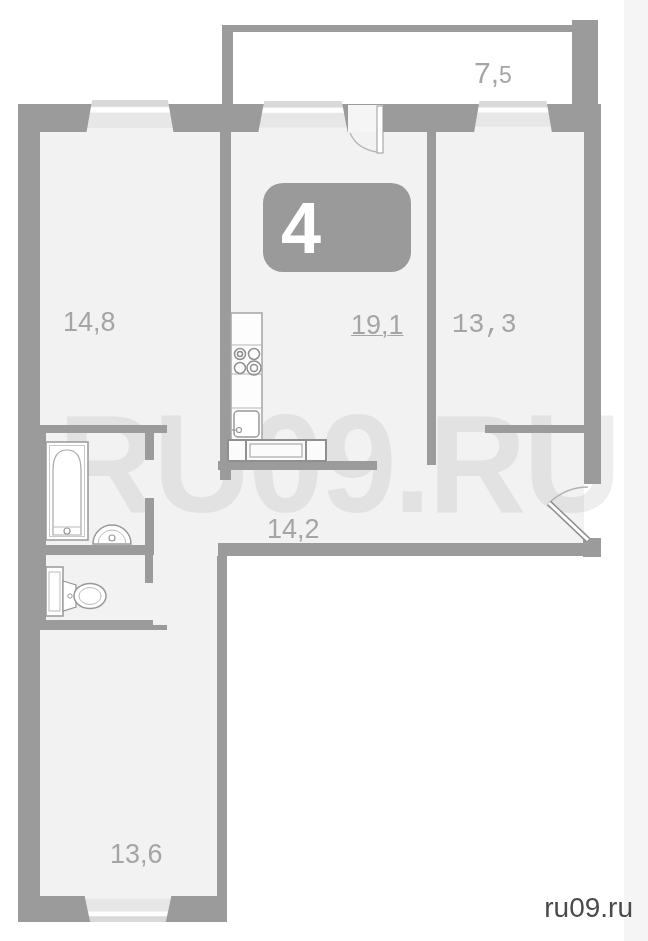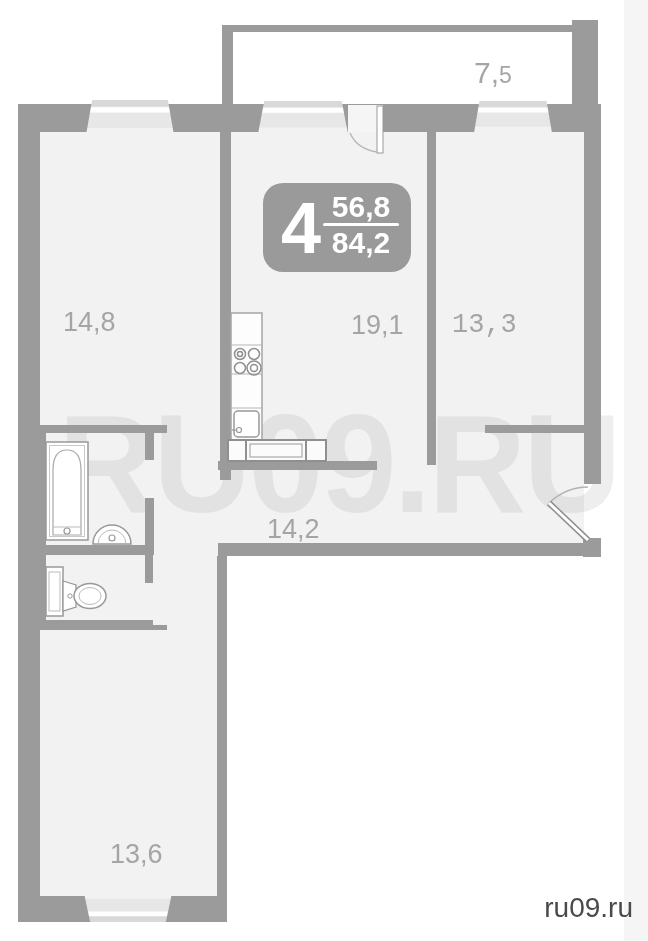--- a/index.html
+++ b/index.html
@@ -160,37 +160,32 @@
       <line x1="588" y1="540" x2="549" y2="503" stroke="#ffffff" stroke-width="3"></line>
     </g>
   </svg>
 
   <div class="area-label small" style="left:427px;top:58px;margin-left:47px;">
     <span class="main">7,</span><span class="sub">5</span>
   </div>
   <div class="area-label" style="left:63px;top:309px;">
     <span class="main">14,</span><span class="sub">8</span>
   </div>
-  <div class="area-label" style="left:351px;top:312px;">
+  <div class="area-label" style="left:351px;top:312px;text-decoration:underline;">
     <span class="main">19,</span><span class="sub">1</span>
   </div>
   <div class="area-label" style="left:452px;top:312px;font-family:Liberation Mono, monospace;">
     <span class="main">13,</span><span class="sub">3</span>
   </div>
   <div class="area-label" style="left:267px;top:488px;margin-top:28px;">
     <span class="main">14,</span><span class="sub">2</span>
   </div>
   <div class="area-label" style="left:110px;top:841px;">
     <span class="main">13,</span><span class="sub">6</span>
   </div>
 
   <div class="badge">
     <div class="num4">4</div>
-    <div class="frac">
-      <span class="t">56,8</span>
-      <div class="line"></div>
-      <span class="b">84,2</span>
-    </div>
   </div>
 
   <div class="site-label">ru09.ru</div>
 
 </div>
 
 </body></html>

